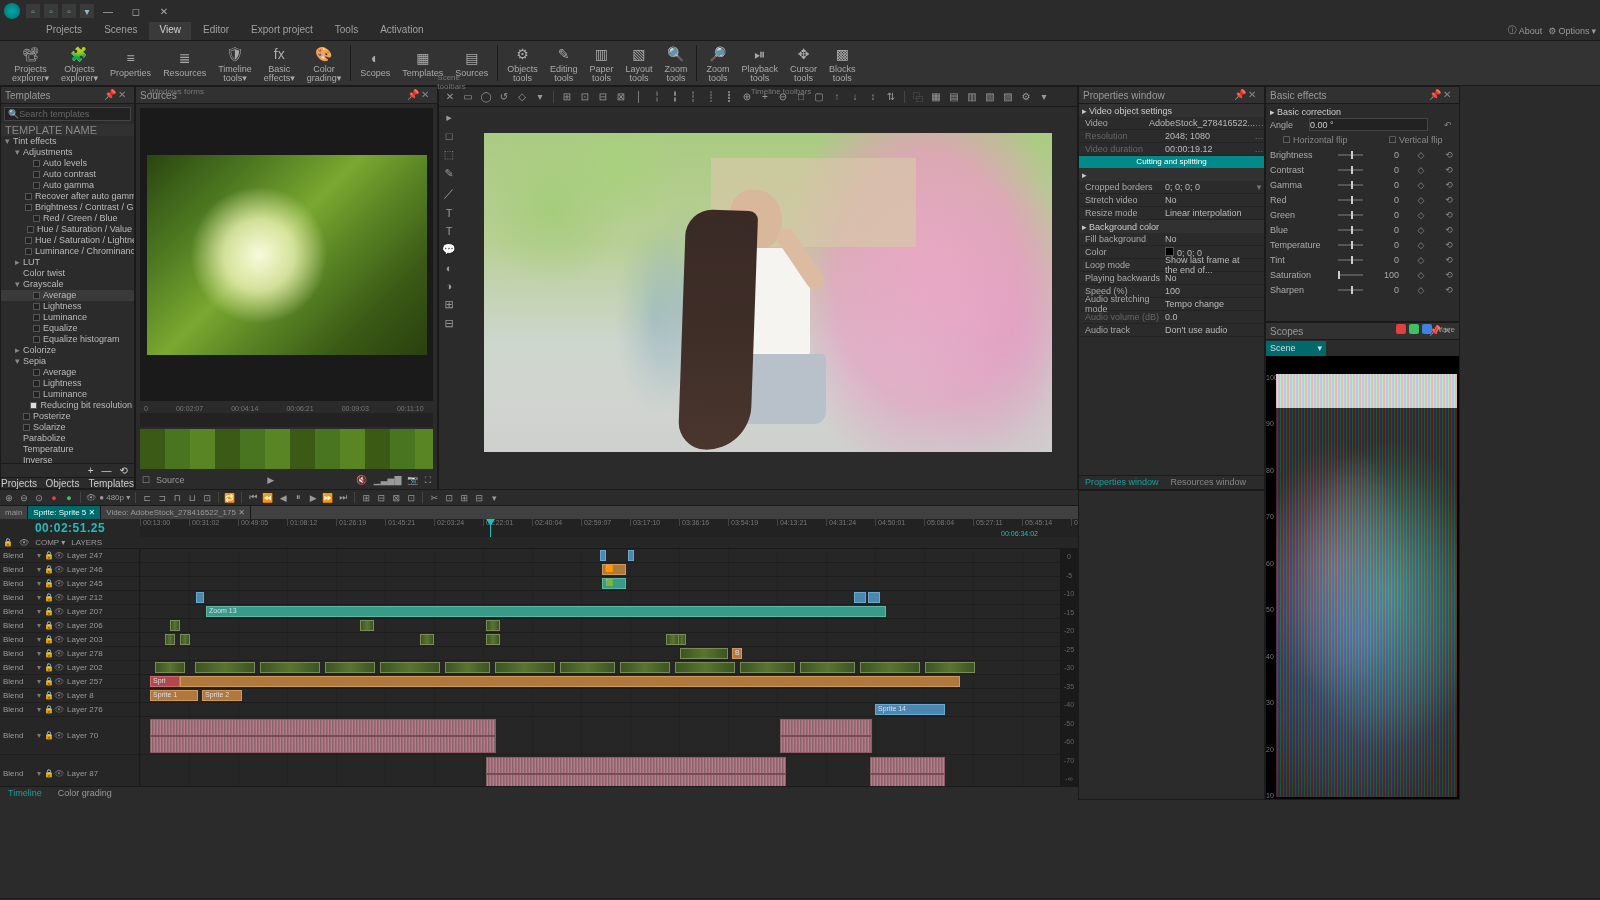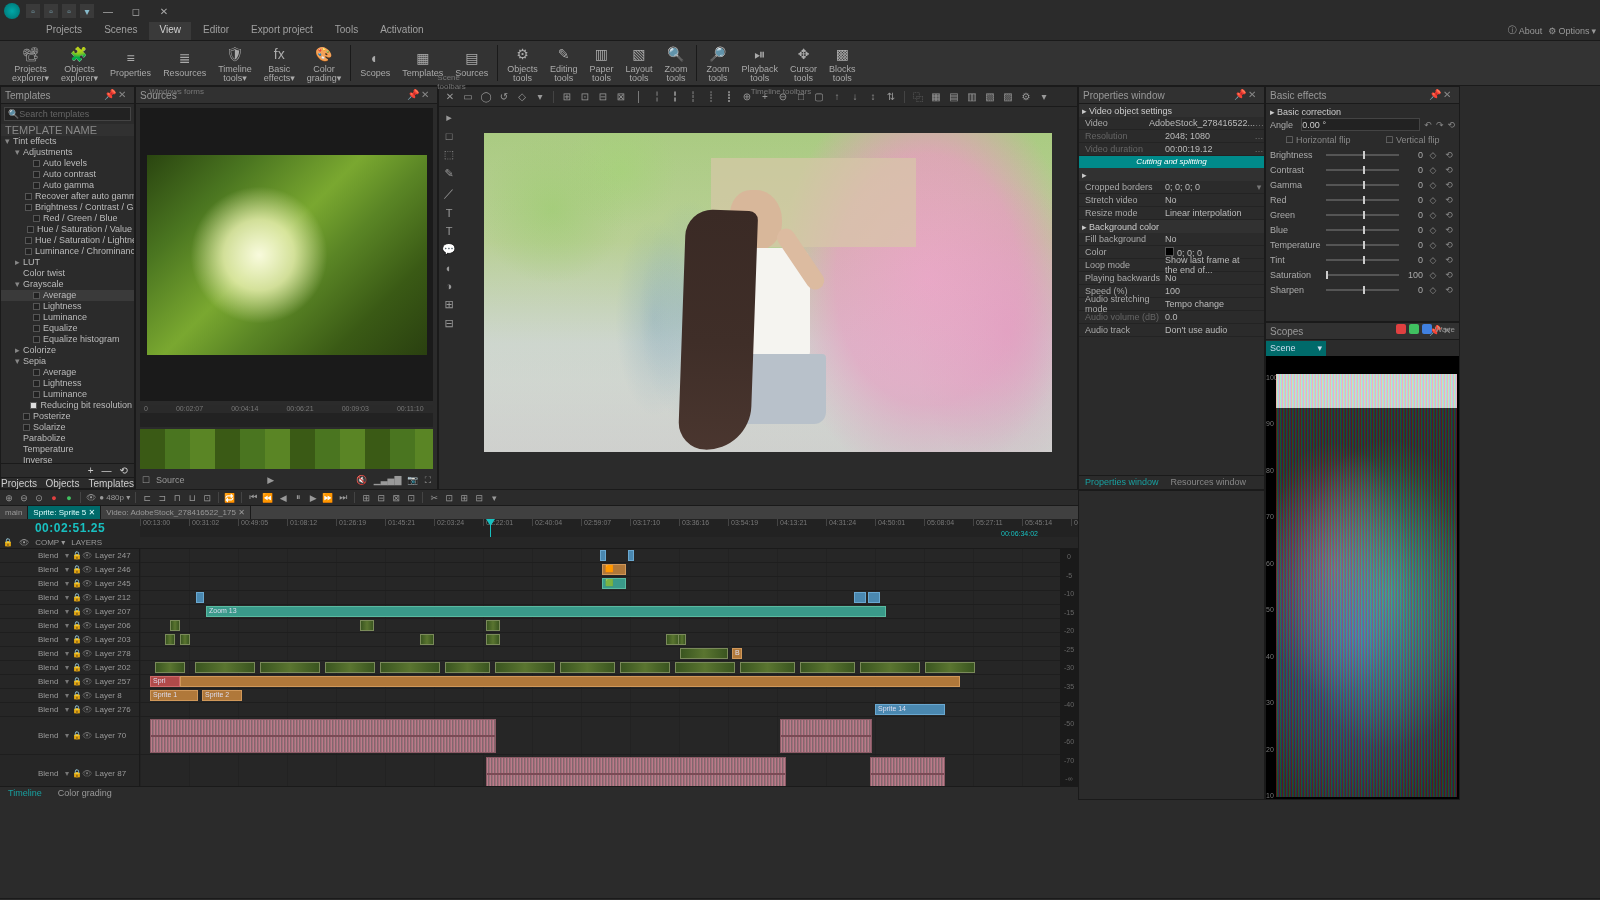--- a/index.html
+++ b/index.html
@@ -76,28 +76,28 @@
 .viewer-foot { height:12px; background:#2b2b2b; }
 
 
 .props-body { flex:1; overflow:auto; font-size:9px; }
 .props-body .prow { display:flex; height:13px; align-items:center; border-bottom:1px solid #232323; }
 .props-body .plabel { width:82px; padding-left:6px; color:#aaa; }
 .props-body .plabel.dim { color:#666; }
 .props-body .pval { flex:1; color:#bbb; padding-left:4px; }
 .props-body .psig { width:10px; text-align:center; color:#777; }
 .props-body .phead { background:#313131; color:#ccc; font-size:9px; padding-left:3px; height:13px; display:flex; align-items:center; }
-.props-body .cbar { background:#008a8a; color:#fff; text-align:center; height:12px; font-size:8px; line-height:12px;font-style:italic; }
+.props-body .cbar { background:#008a8a; color:#fff; text-align:center; height:12px; font-size:8px; line-height:12px; }
 .props-tabs { height:14px; display:flex; border-top:1px solid #1a1a1a; }
 .props-tabs span { padding:1px 6px; font-size:9px; color:#888; }
 .props-tabs span.act { color:#18a0a0; }
 
 
 .be-body { flex:1; padding:3px 4px; font-size:9px; }
-.be-row { display:flex; align-items:center; height:15px; gap:4px; }
+.be-row { display:flex; align-items:center; height:15px; gap:16px; }
 .be-row .blabel { width:52px; color:#aaa; }
 .be-row .slider { flex:1; height:2px; background:#555; position:relative; }
 .be-row .slider::after { content:''; position:absolute; top:-3px; left:50%; width:2px; height:8px; background:#ccc; }
 .be-row .slider.s0::after { left:0; }
 .be-row .bval { width:20px; text-align:right; color:#aaa; }
 .be-row .bic { width:12px; color:#888; text-align:center; }
 
 
 .scopes-body { flex:1; background:#000; position:relative; }
 .scopes-sel { height:15px; background:#006a6a; color:#cde; font-size:9px; padding:1px 4px; display:flex; align-items:center; width:60px; margin:0; }
@@ -130,21 +130,21 @@
 .tl-tc { width:140px; display:flex; align-items:center; justify-content:center; color:#18c0c0; font-size:12px; font-weight:700; letter-spacing:.5px; }
 .tl-ruler { flex:1; background:#222; font-size:7px; color:#777; position:relative; overflow:hidden; }
 .tl-ruler .ticks { display:flex; }
 .tl-ruler .ticks span { width:49px; flex-shrink:0; border-left:1px solid #444; padding-left:2px; }
 .tl-playhead { position:absolute; top:0; bottom:-280px; width:1px; background:#18c0c0; left:350px; }
 .tl-playhead::before { content:''; position:absolute; top:0; left:-4px; width:9px; height:7px; background:#18c0c0; clip-path:polygon(0 0,100% 0,50% 100%); }
 .tl-rows { flex:1; display:flex; overflow:hidden; position:relative; }
 .tl-left { width:140px; background:#262626; border-right:1px solid #1a1a1a; }
 .tl-trk { height:14px; display:flex; align-items:center; border-bottom:1px solid #1e1e1e; font-size:8px; color:#999; }
 .tl-trk.big { height:38px; }
-.tl-trk .bmode { width:34px; padding-left:10px;margin-left:28px; }
+.tl-trk .bmode { width:34px; padding-left:3px; }
 .tl-trk .tic { width:10px; text-align:center; color:#777; }
 .tl-trk .tname { flex:1; padding-left:3px; }
 .tl-right { flex:1; position:relative; background:repeating-linear-gradient(90deg,#222 0 1px,#262626 1px 49px); }
 .tl-lane { height:14px; border-bottom:1px solid #1e1e1e; position:relative; }
 .tl-lane.big { height:38px; }
 .clip { position:absolute; top:1px; height:11px; background:#5a6a3a; border:1px solid #7a8a5a; font-size:7px; color:#dde; padding:0 2px; overflow:hidden; }
 .clip.sm { background:#4a88b0; border-color:#6aa8d0; }
 .clip.or { background:#b0783a; border-color:#d0985a; }
 .clip.rd { background:#b04a4a; border-color:#d06a6a; }
 .clip.gr { background:#3a9a8a; border-color:#5abaa0; }

